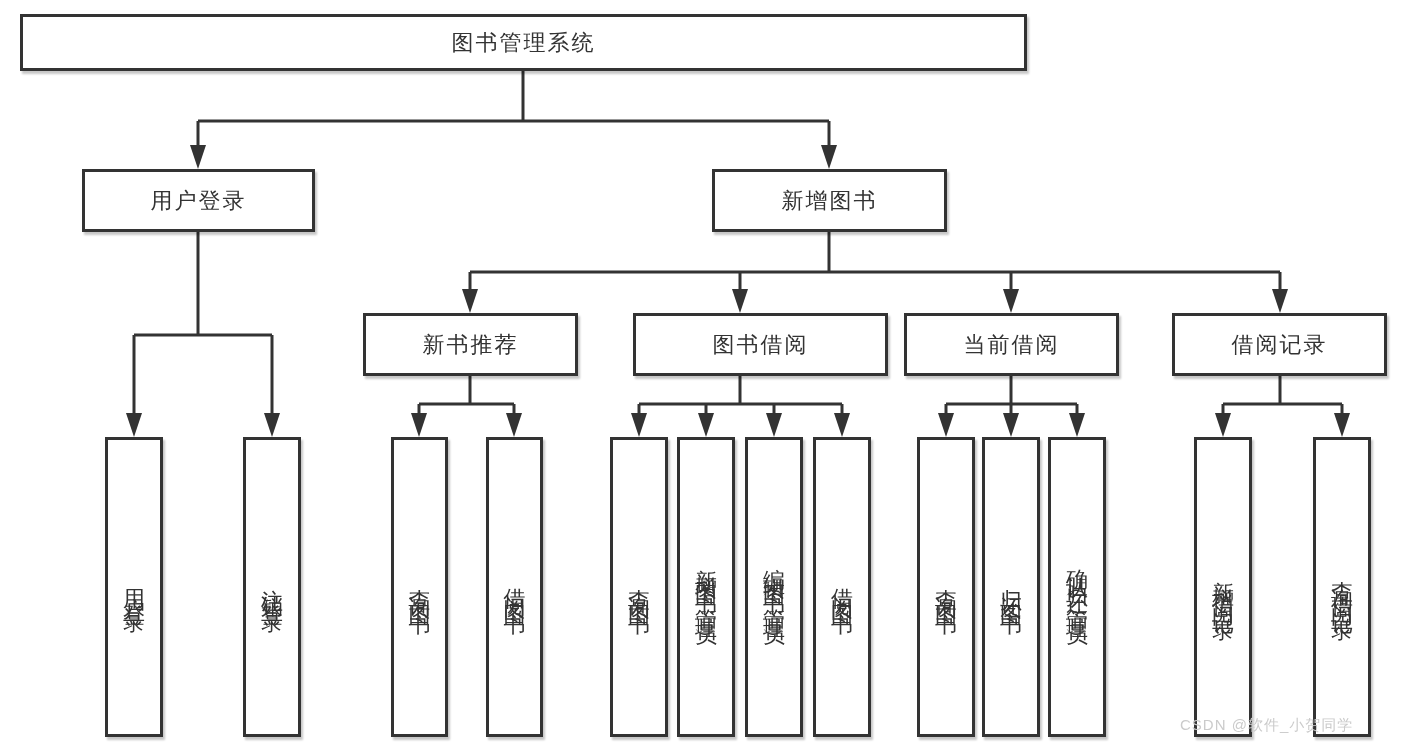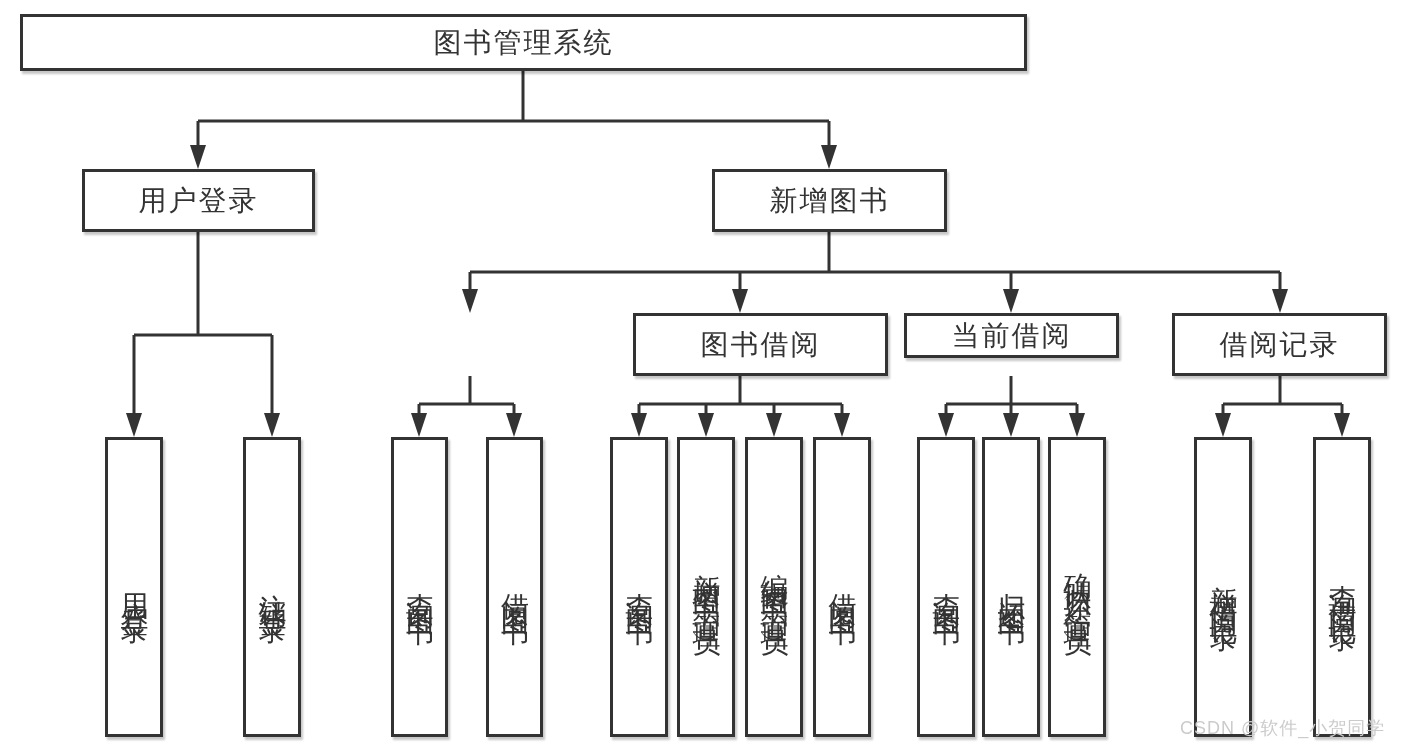--- a/index.html
+++ b/index.html
@@ -26,37 +26,37 @@
   }
   .node {
     position: absolute;
     box-sizing: border-box;
     background: #ffffff;
     border: 3px solid #333333;
     color: #333333;
     display: flex;
     align-items: center;
     justify-content: center;
-    font-size: 28px;
+    font-size: 22px;
     letter-spacing: 2px;
     z-index: 2;
     box-shadow: 2px 3px 2px rgba(0,0,0,0.22);
   }
   .node.leaf {
     writing-mode: vertical-rl;
     text-orientation: mixed;
     letter-spacing: 8px;
     line-height: 1;
   }
   .watermark {
     position: absolute;
     left: 1180px;
     top: 716px;
     z-index: 10;
-    font-size: 18px;
+    font-size: 15px;
     letter-spacing: 1px;
     color: #cbcbcb;
     white-space: nowrap;
   }
 </style>
 </head>
 <body>
 
 <div id="canvas">
 
@@ -131,22 +131,23 @@
       <polygon points="1215,413 1231,413 1223,437"></polygon>
       <polygon points="1334,413 1350,413 1342,437"></polygon>
     </g>
   </svg>
 
   <div class="node" style="left:20px;top:14px;width:1007px;height:57px">图书管理系统</div>
 
   <div class="node" style="left:82px;top:169px;width:233px;height:63px">用户登录</div>
   <div class="node" style="left:712px;top:169px;width:235px;height:63px">新增图书</div>
 
+  <div class="node" style="left:363px;top:313px;width:215px;height:63px">新书推荐</div>
   <div class="node" style="left:633px;top:313px;width:255px;height:63px">图书借阅</div>
-  <div class="node" style="left:904px;top:313px;width:215px;height:45px">当前借阅</div>
+  <div class="node" style="left:904px;top:313px;width:215px;height:63px">当前借阅</div>
   <div class="node" style="left:1172px;top:313px;width:215px;height:63px">借阅记录</div>
 
   <div class="node leaf" style="left:105px;top:437px;width:58px;height:300px">用户登录</div>
   <div class="node leaf" style="left:243px;top:437px;width:58px;height:300px">注销登录</div>
 
   <div class="node leaf" style="left:391px;top:437px;width:57px;height:300px">查询图书</div>
   <div class="node leaf" style="left:486px;top:437px;width:57px;height:300px">借阅图书</div>
 
   <div class="node leaf" style="left:610px;top:437px;width:58px;height:300px">查询图书</div>
   <div class="node leaf" style="left:677px;top:437px;width:58px;height:300px">新增图书（管理员）</div>

